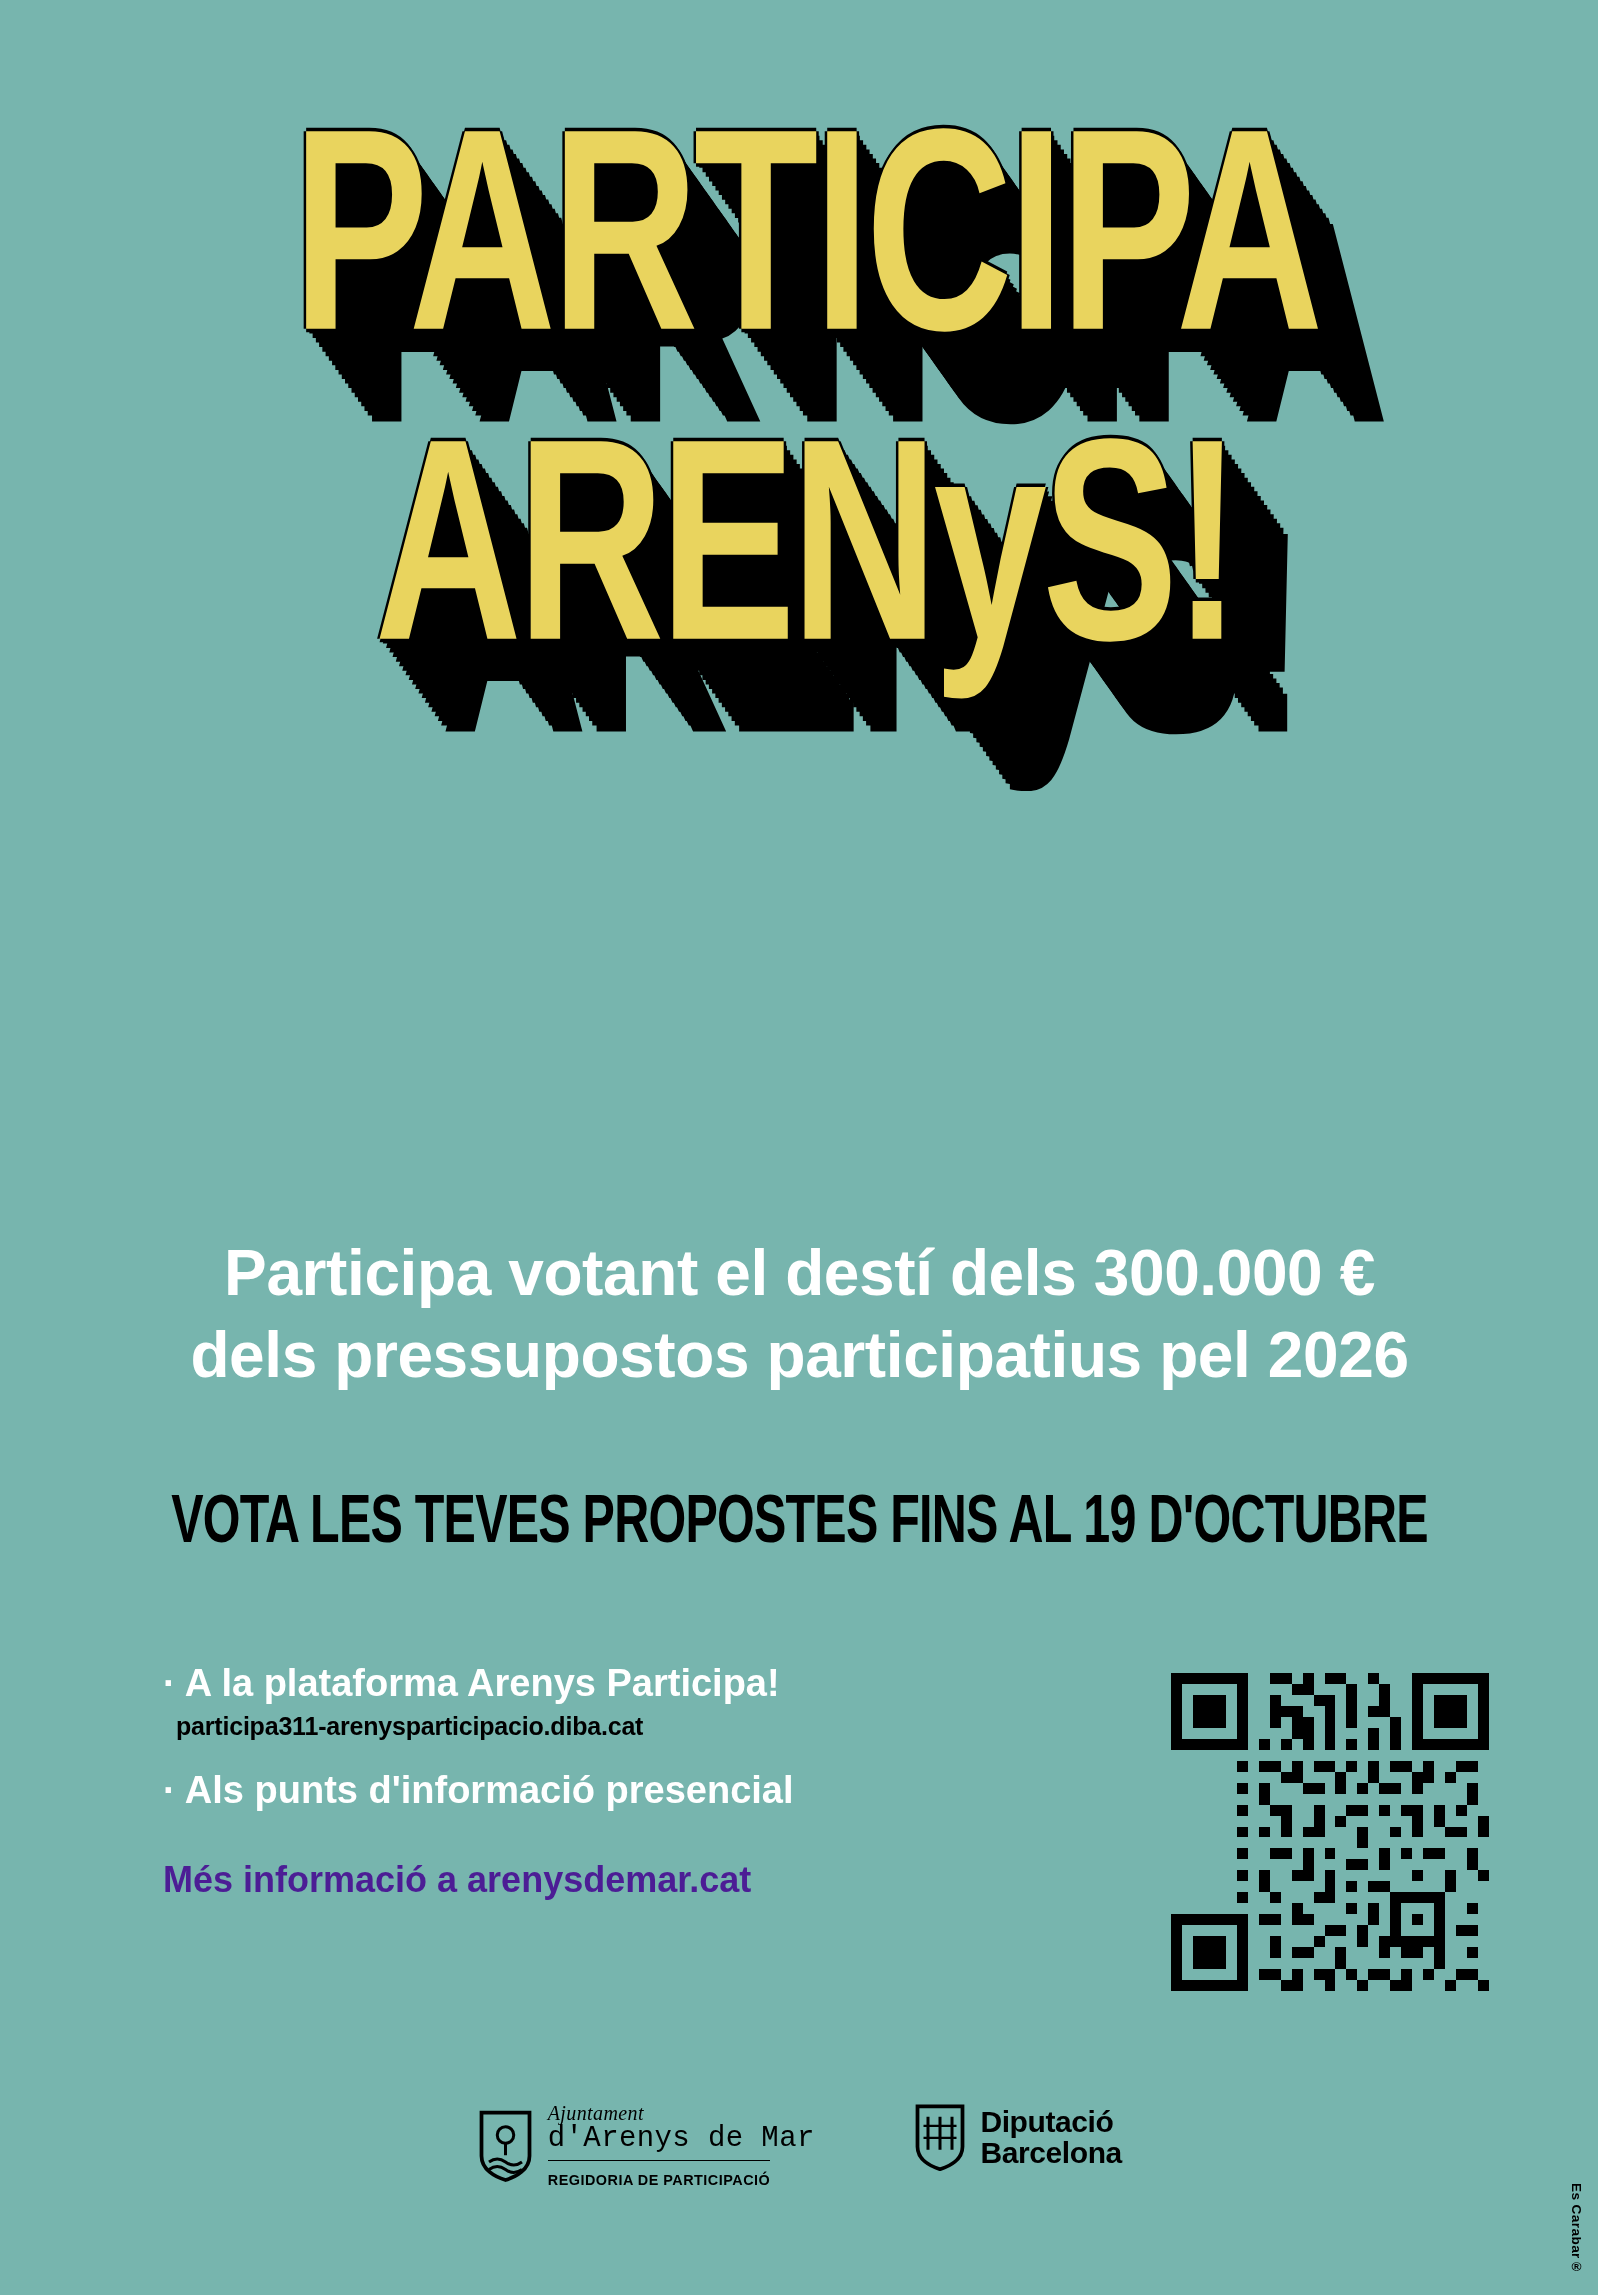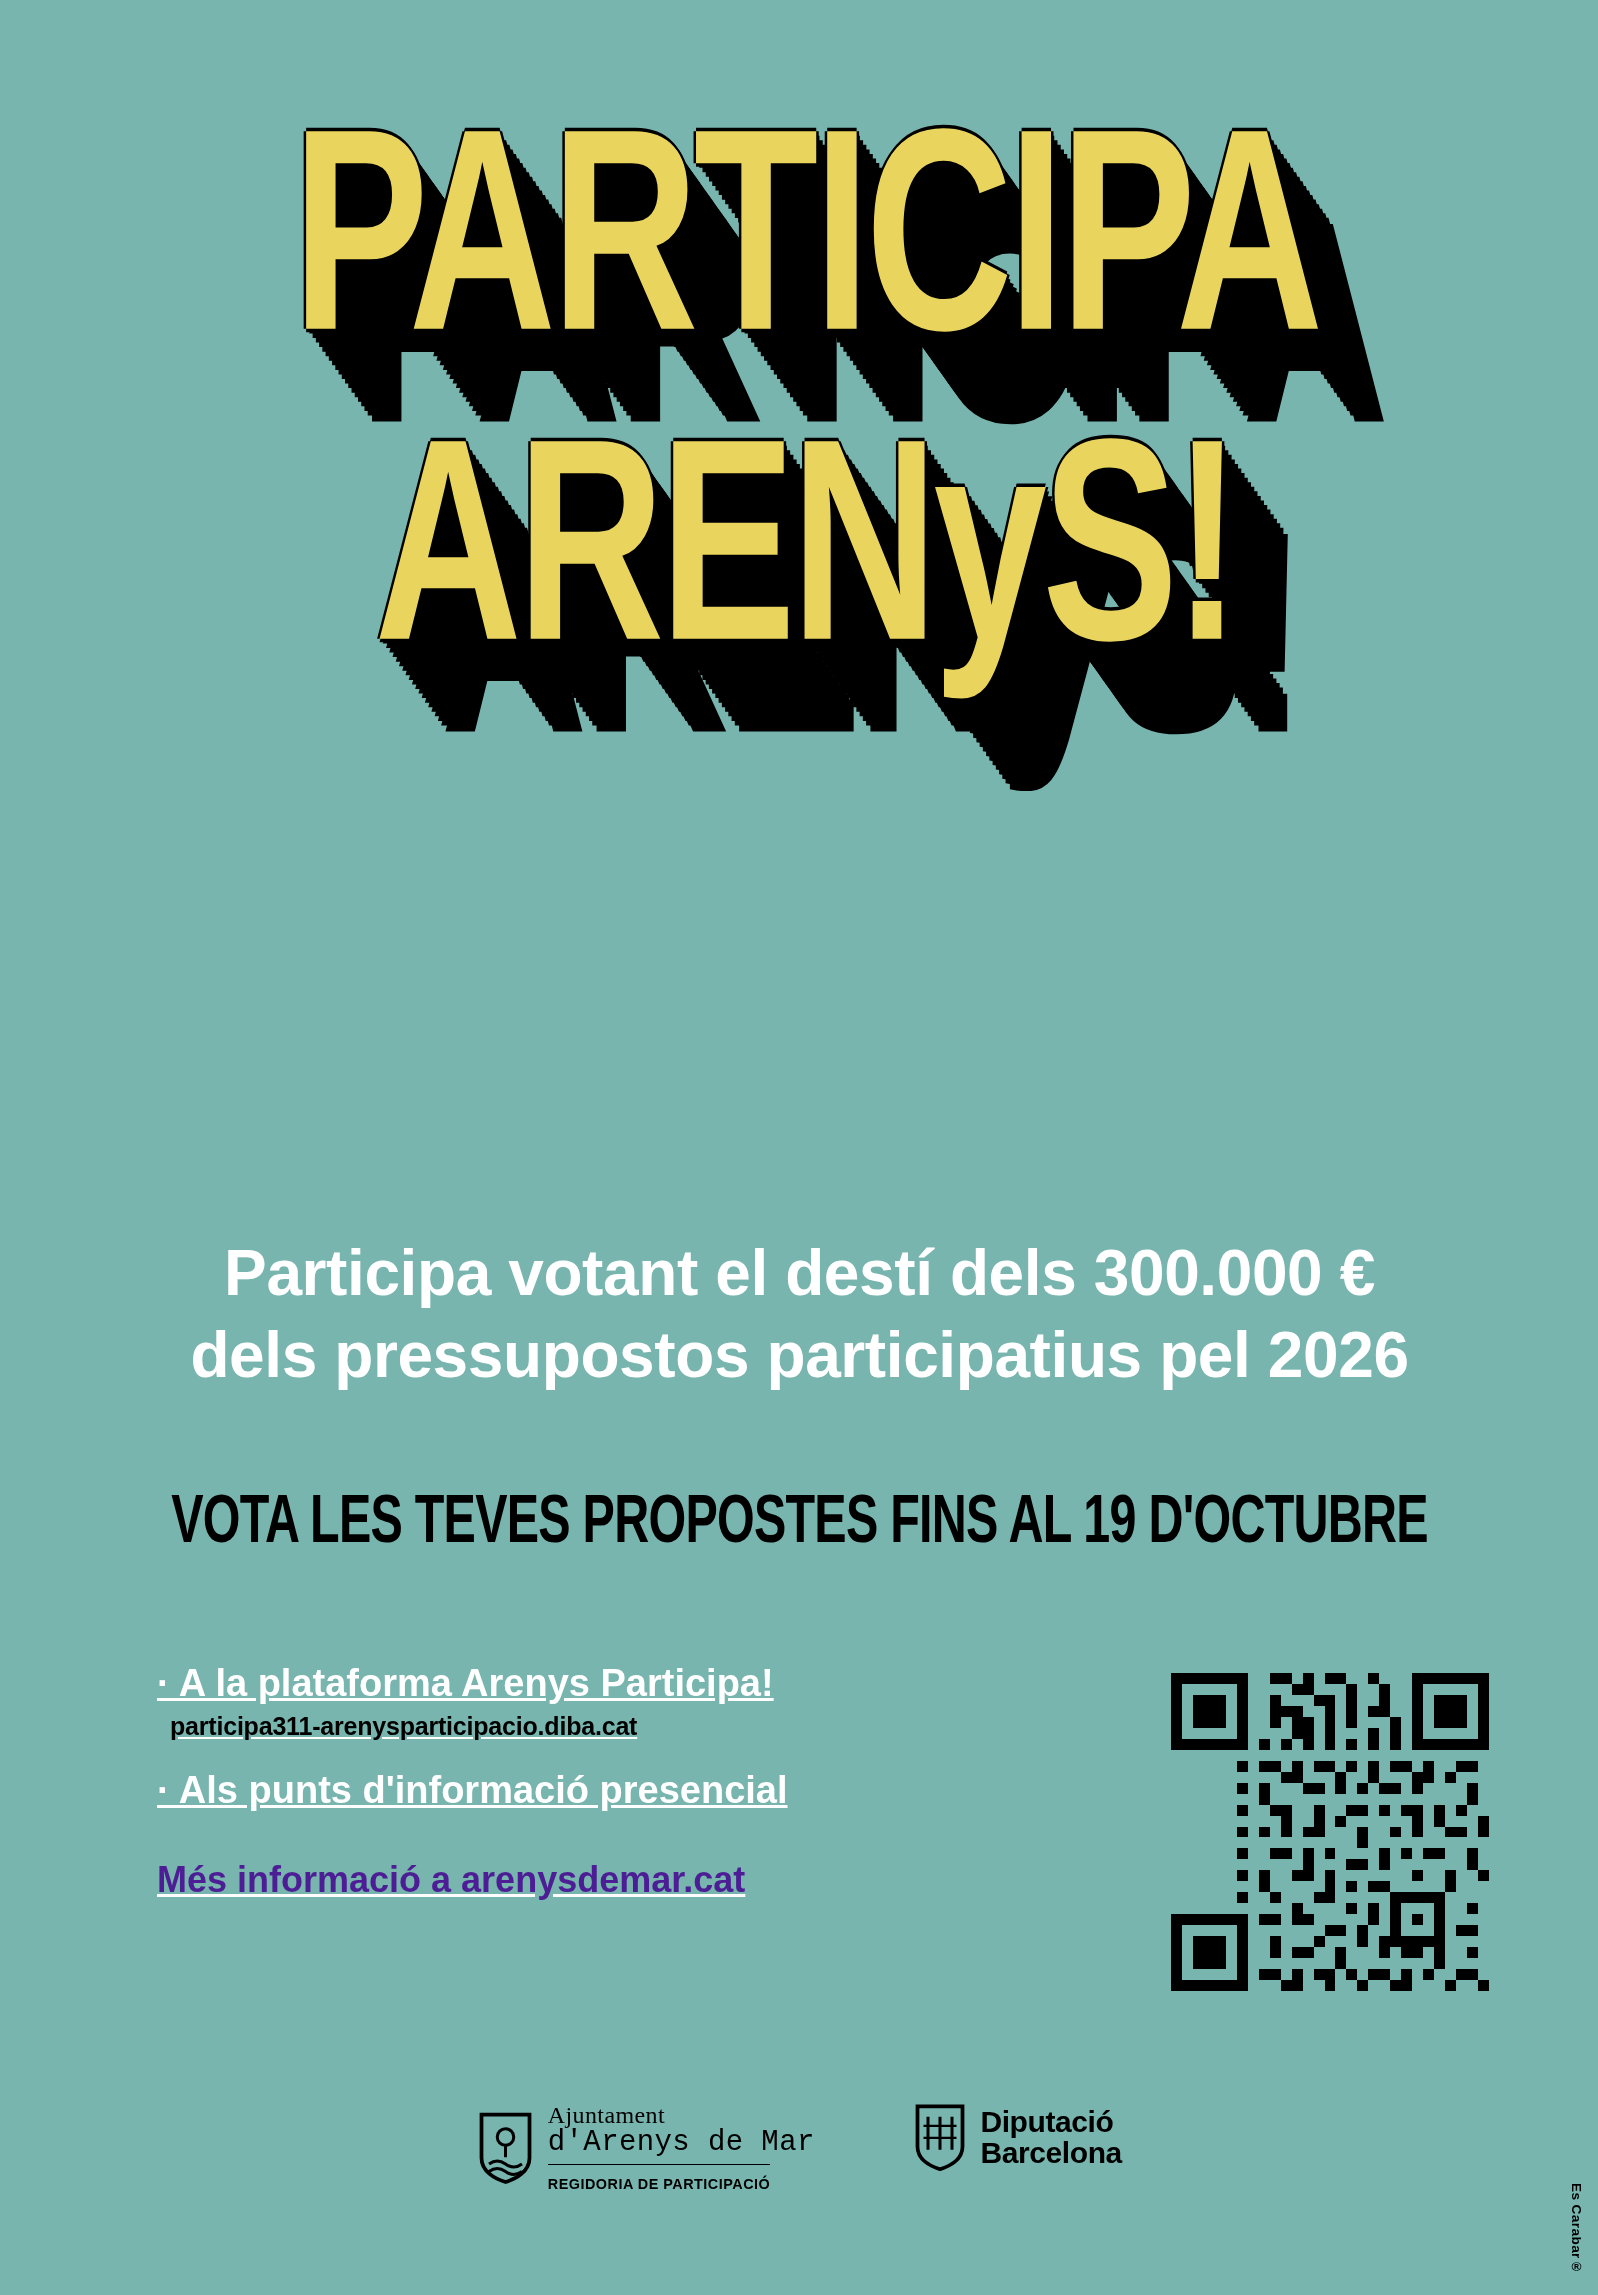--- a/index.html
+++ b/index.html
@@ -75,25 +75,24 @@
     font-size: 50px;
     letter-spacing: -0.8px;
     transform: scaleX(0.97) scaleY(1.38);
     transform-origin: center top;
     white-space: nowrap;
   }
 
   
   .info {
     position: absolute;
-    left: 157px;
+    left: 163px;
     top: 1660px;
     width: 953px;
     color: #ffffff;
-    text-decoration: underline;
   }
   .bullet {
     font-size: 38px;
     font-weight: bold;
     line-height: 1.25;
     margin-bottom: 4.5px;
     white-space: nowrap;
   }
   .url {
     font-size: 25px;
@@ -138,22 +137,23 @@
   .logo {
     display: flex;
     align-items: center;
     gap: 13.6px;
     color: #000;
   }
   .crest { flex: none; }
   .logo-text { line-height: 1.05; }
   .logo-text .l1 {
     font-family: "Liberation Serif", serif;
-    font-size: 24px;
+    font-size: 20px;
     letter-spacing: 0.4px;
+    font-style: italic;
   }
   .logo-text .l2 {
     font-family: Liberation Mono, monospace;
     font-size: 29px;
     letter-spacing: 0.4px;
   }
   .logo-text .l3 {
     font-size: 14.4px;
     font-weight: bold;
     letter-spacing: 0.5px;

